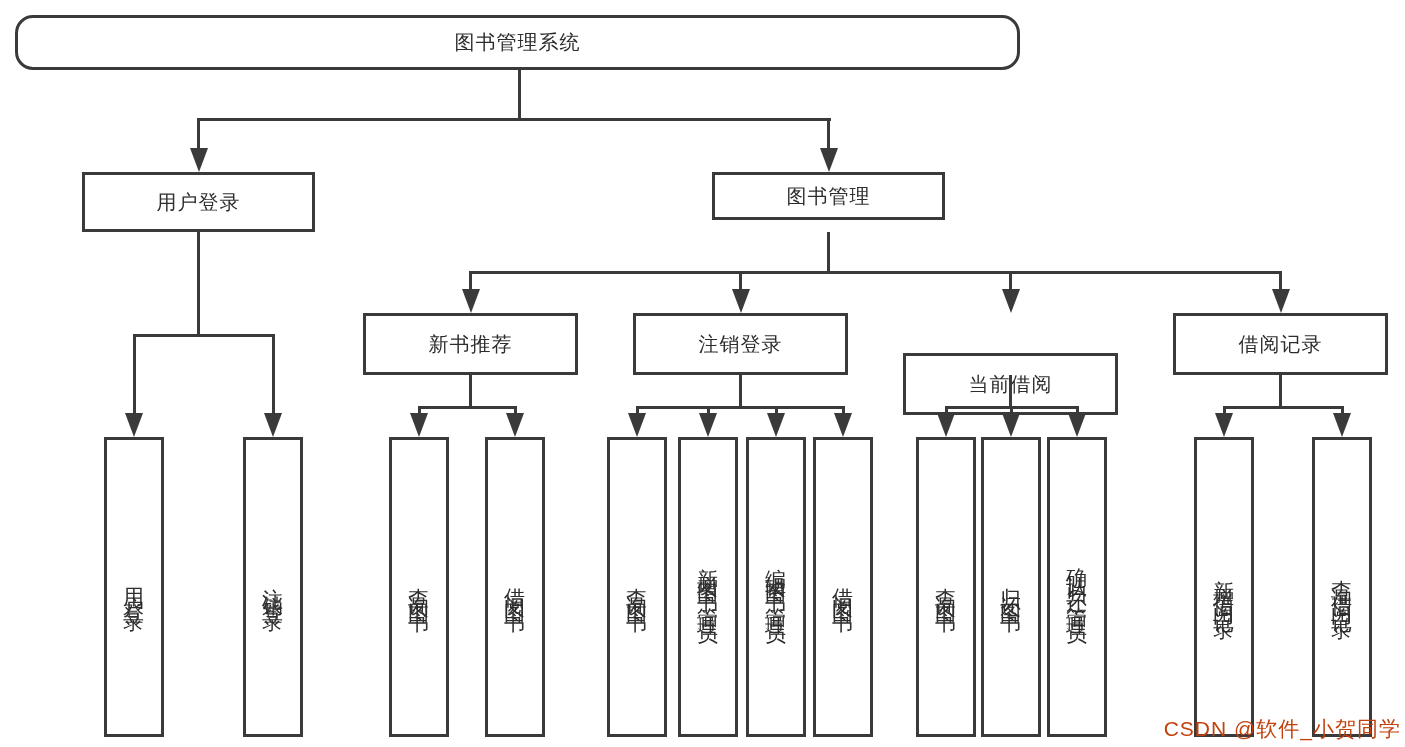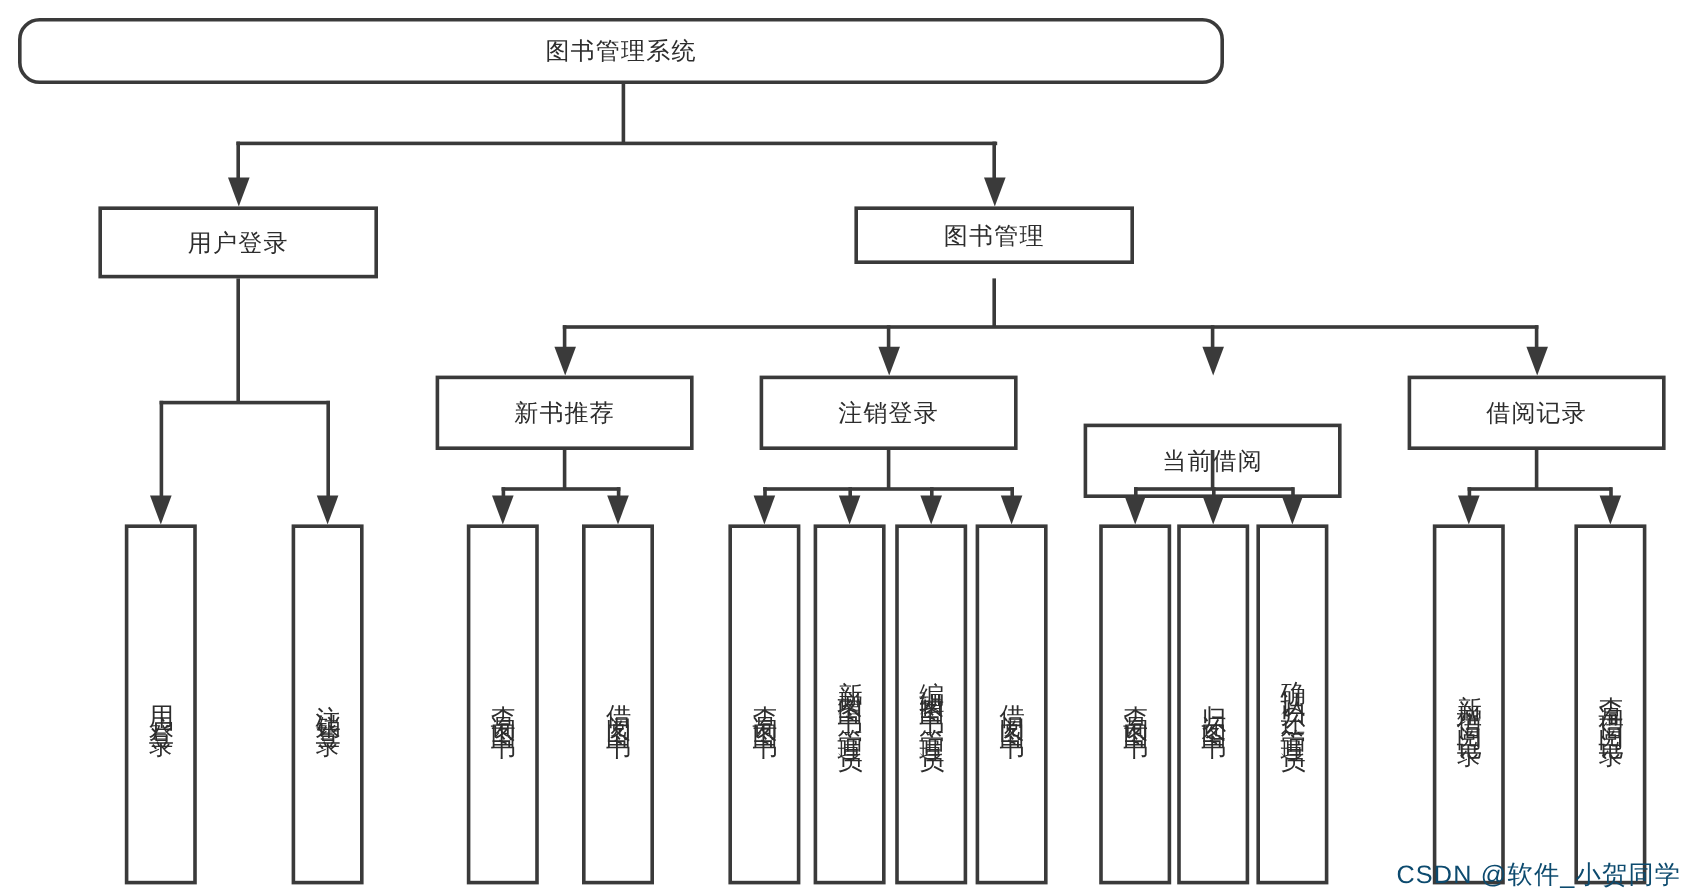--- a/index.html
+++ b/index.html
@@ -21,21 +21,21 @@
   }
   .vline,.hline{position:absolute;background:#3a3a3a;}
   .vline{width:3px;}
   .hline{height:3px;}
   .arrow{
     position:absolute;width:0;height:0;
     border-left:9px solid transparent;border-right:9px solid transparent;
     border-top:24px solid #3a3a3a;
   }
   .watermark{
-    position:absolute;right:4px;bottom:4px;font-size:21px;color:#0c4a6e;
+    position:absolute;right:4px;bottom:4px;font-size:21px;color:#c2410c;
     letter-spacing:1px;white-space:nowrap;
   }
 </style>
 </head>
 <body>
 
 <div id="canvas">
 
   <div class="hbox" style="left:15px;top:15px;width:1005px;height:55px;border-radius:18px;">
     <span>图书管理系统</span>

